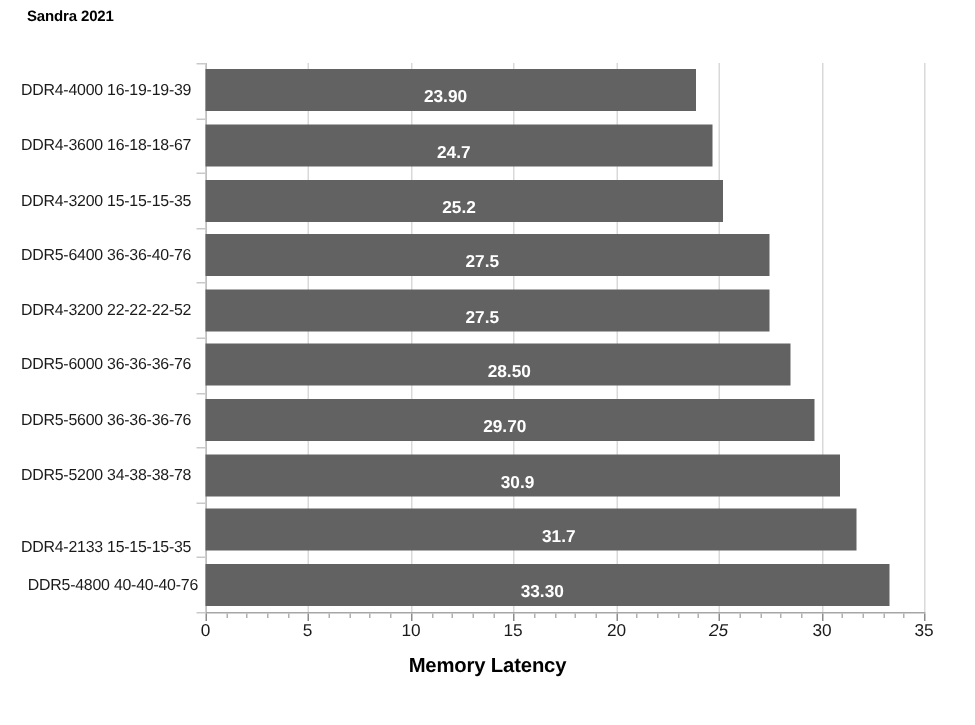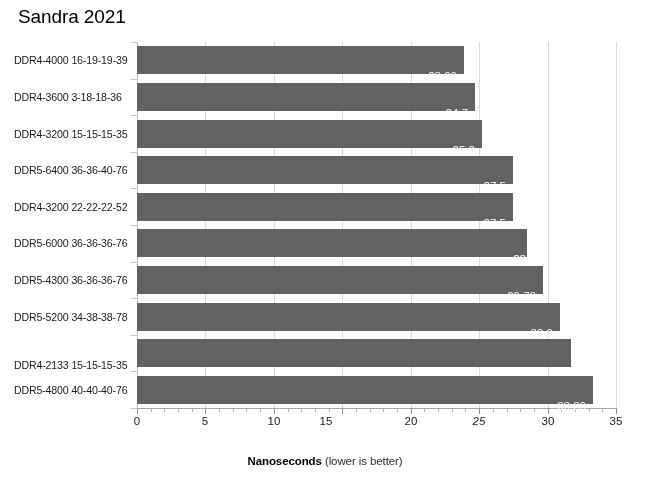--- a/index.html
+++ b/index.html
@@ -21,22 +21,22 @@
     left: 0; top: 0;
     width: 650px;
     height: 483px;
   }
 
   
   .chart-title {
     position: absolute;
     left: 18px;
     top: 6px;
-    font-size: 19px;
-    font-weight: normal;
+    font-size: 10px;
+    font-weight: bold;
     letter-spacing: -0.1px;
     white-space: nowrap;
   }
 
   
   .plot-area {
     position: absolute;
     left: 137px;
     top: 42px;
     width: 479px;   
@@ -104,28 +104,28 @@
   }
   .bar {
     position: absolute;
     left: 0;
     top: 0;
     height: 28px;
     background: #626262;
   }
   .bar-value {
     position: absolute;
-    top: 16px;
+    top: 5px;
     height: 28px;
     line-height: 28px;
     color: #ffffff;
     font-size: 11.5px;
-    font-weight: normal;
+    font-weight: bold;
     white-space: nowrap;
-    text-align: right;
+    text-align: center;
     padding-right: 7px;
     box-sizing: border-box;
   }
 
   
   .cat-label {
     position: absolute;
     left: 14px;
     width: 118px;
     height: 28px;
@@ -280,40 +280,37 @@
         <div class="bar" style="width: 434px; background: rgb(98, 98, 98);"></div>
         <div class="bar-value" style="left: 0px; width: 478px; color: rgb(255, 255, 255);">31.7</div>
       </div>
       <div class="bar-row" style="left: 137px; top: 376px; width: 456px;">
         <div class="bar" style="width: 456px; background: rgb(98, 98, 98);"></div>
         <div class="bar-value" style="left: 0px; width: 456px; color: rgb(255, 255, 255);">33.30</div>
       </div>
     </div>
   <div id="cats-layer">
       <div class="cat-label" style="top: 46px;">DDR4-4000 16-19-19-39</div>
-      <div class="cat-label" style="top: 83px;">DDR4-3600 3-18-18-36</div>
+      <div class="cat-label" style="top: 83px;">DDR4-3600 16-18-18-67</div>
       <div class="cat-label" style="top: 120px;">DDR4-3200 15-15-15-35</div>
       <div class="cat-label" style="top: 156px;">DDR5-6400 36-36-40-76</div>
       <div class="cat-label" style="top: 193px;">DDR4-3200 22-22-22-52</div>
       <div class="cat-label" style="top: 229px;">DDR5-6000 36-36-36-76</div>
-      <div class="cat-label" style="top: 266px;">DDR5-4300 36-36-36-76</div>
+      <div class="cat-label" style="top: 266px;">DDR5-5600 36-36-36-76</div>
       <div class="cat-label" style="top: 303px;">DDR5-5200 34-38-38-78</div>
       <div class="cat-label" style="top: 339px; margin-top: 12px;">DDR4-2133 15-15-15-35</div>
-      <div class="cat-label" style="top: 376px;">DDR5-4800 40-40-40-76</div>
+      <div class="cat-label" style="top: 376px; text-align: right;">DDR5-4800 40-40-40-76</div>
     </div>
   <div id="xlabels-layer">
       <div class="xlabel" style="left: 137px;">0</div>
       <div class="xlabel" style="left: 205px;">5</div>
       <div class="xlabel" style="left: 274px;">10</div>
-      <div class="xlabel" style="left: 326px;">15</div>
+      <div class="xlabel" style="left: 342px;">15</div>
       <div class="xlabel" style="left: 411px;">20</div>
       <div class="xlabel" style="left: 479px; font-style: italic;">25</div>
       <div class="xlabel" style="left: 548px;">30</div>
       <div class="xlabel" style="left: 616px;">35</div>
     </div>
 
-
-  <div class="axis-subtitle">
-    <span class="strong">Nanoseconds</span>
-    <span class="soft">(lower is better)</span>
-  </div>
+  <div class="axis-title">Memory Latency</div>
+
 
 </div>
 
 </body></html>

